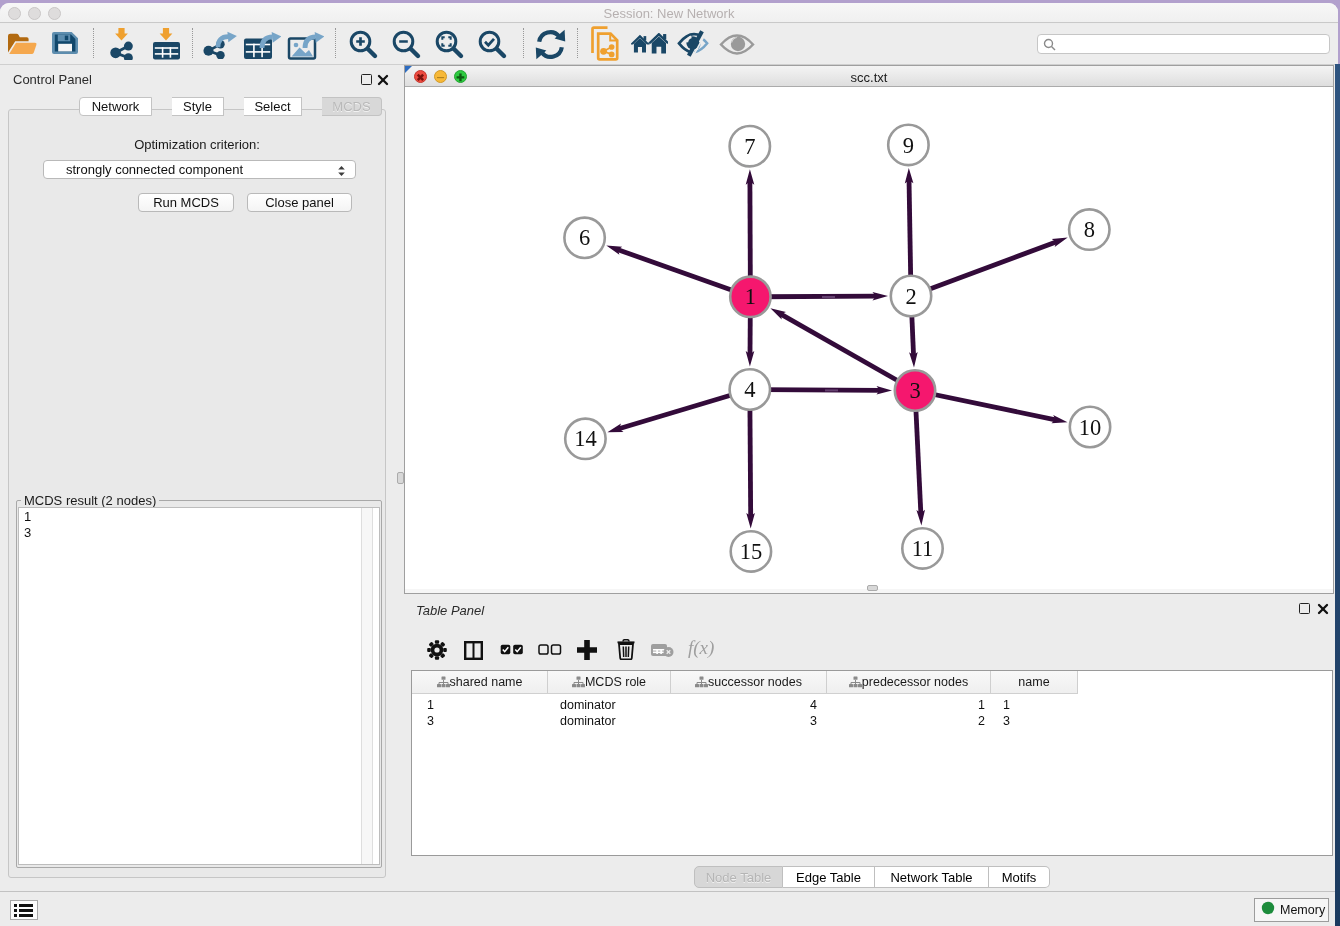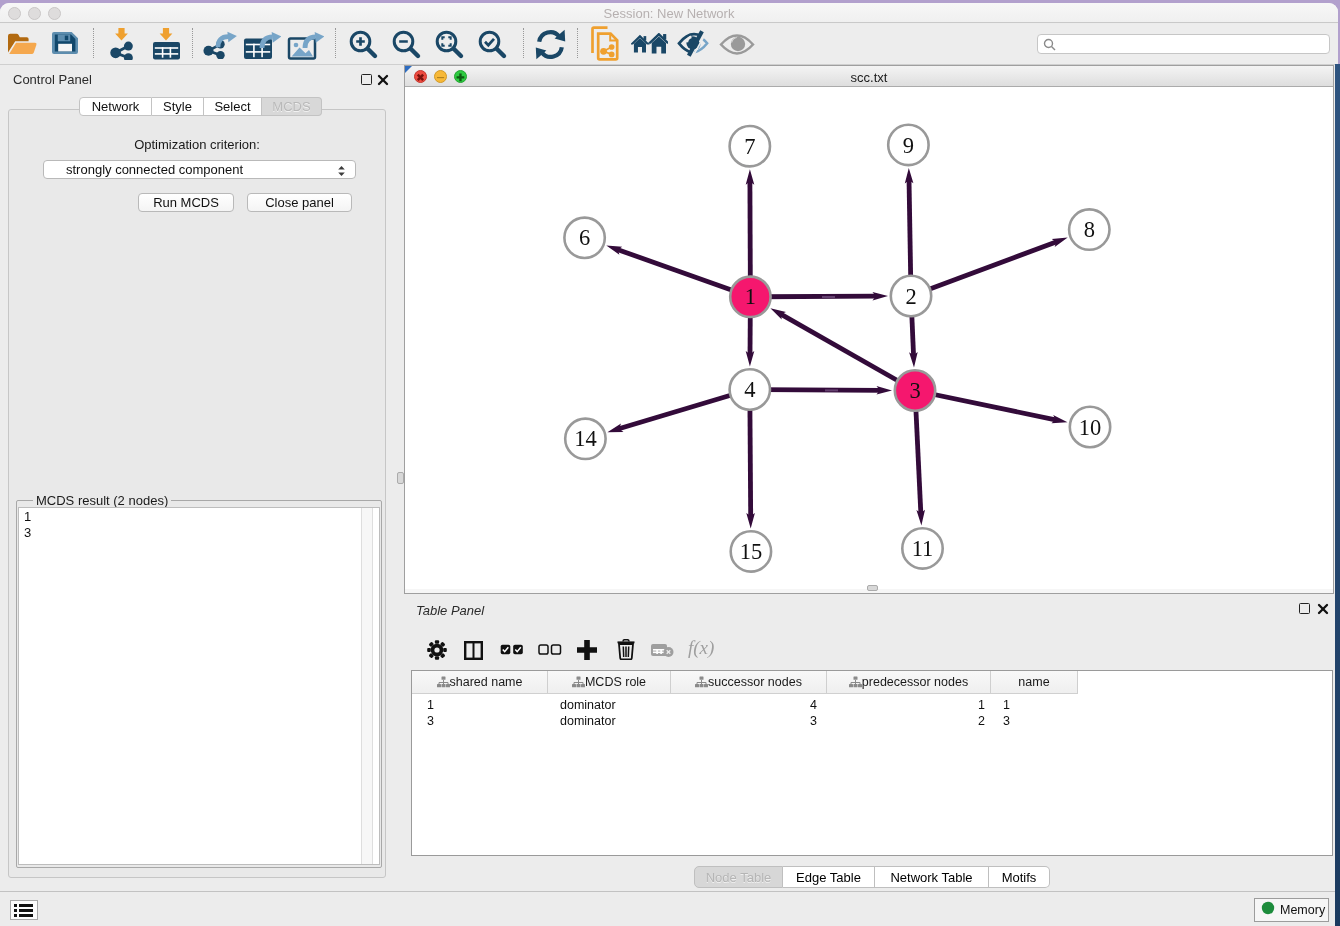--- a/index.html
+++ b/index.html
@@ -11,31 +11,31 @@
 .titlebar { position:absolute; left:0; top:0; width:100%; height:20px; background:linear-gradient(180deg,#f7f7f7,#f0f0f0); border-bottom:1px solid #c9c9c9; }
 .tl-circ { position:absolute; top:4px; width:13px; height:13px; border-radius:50%; background:#dedcdc; border:1px solid #c9c6c6; }
 .title-main { position:absolute; top:3px; width:100%; text-align:center; font-size:13px; color:#b6b0b0; }
 .toolbar { position:absolute; left:0; top:21px; width:100%; height:41px; background:#ededed; border-bottom:1px solid #cfcfcf; }
 .tsep { position:absolute; top:25px; height:30px; width:0; border-left:1px dotted #999; }
 .ticon { position:absolute; }
 .search { position:absolute; left:1037px; top:31px; width:293px; height:20px; background:#fff; border:1px solid #c6c6c6; border-radius:4px; }
 
 .cp-title { position:absolute; left:13px; top:69px; font-size:13px; color:#2b2b2b; }
 .sq-btn { position:absolute; width:11px; height:11px; border:1.6px solid #222; border-radius:1.5px; background:transparent; }
-.tabs { position:absolute; left:79px; top:94px; height:19px; display:flex; font-size:13px; z-index:3; }
+.tabs { position:absolute; left:79px; top:94px; height:19px; display:flex; font-size:13px; z-index:3;gap:20px; }
 .tab { background:#fff; border:1px solid #c3c3c3; border-left:none; color:#111; display:flex; align-items:center; justify-content:center; padding:0 1px; }
 .tab.first { border-left:1px solid #c3c3c3; border-radius:4px 0 0 4px; }
 .tab.last { border-radius:0 4px 4px 0; }
 .tab.dis { background:#d8d8d8; color:#b9b9b9; text-shadow:0 1px 0 #f2f2f2; }
 .cp-panel { position:absolute; left:8px; top:106px; z-index:0; width:378px; height:769px; background:#e9e9e9; border:1px solid #c6c6c6; border-radius:3px; }
 .opt-label { position:absolute; left:0; top:134px; width:394px; text-align:center; font-size:13px; color:#1a1a1a; }
 .cp-select { position:absolute; left:43px; top:157px; width:313px; height:19px; background:#fff; border:1px solid #b9b9b9; border-radius:4px; font-size:13px; color:#111; line-height:17px; padding-left:22px; }
 .cp-btn { position:absolute; top:190px; height:19px; background:linear-gradient(#ffffff,#f4f4f4); border:1px solid #b9b9b9; border-radius:4px; font-size:13px; color:#111; text-align:center; line-height:17px;margin-left:44px; }
 .fieldset { position:absolute; left:16px; top:497px; width:366px; height:368px; border:1px solid #a8a8a8; border-radius:2px; }
-.legend { position:absolute; left:21px; top:490px; background:#e9e9e9; padding:0 3px; font-size:13px; color:#1a1a1a;margin-left:12px; }
+.legend { position:absolute; left:21px; top:490px; background:#e9e9e9; padding:0 3px; font-size:13px; color:#1a1a1a; }
 .mcds-box { position:absolute; left:18px; top:504px; width:362px; height:358px; background:#fff; border:1px solid #bdbdbd; font-size:13px; color:#111; padding:1px 0 0 5px; line-height:15.6px; }
 .mcds-scroll { position:absolute; left:361px; top:505px; width:12px; height:356px; background:#f7f7f7; border-left:1px solid #dedede; border-right:1px solid #dedede; }
 .vdivider { position:absolute; left:397px; top:469px; width:7px; height:12px; background:#d8d8d8; border:1px solid #ababab; border-radius:2px; }
 
 .net { position:absolute; left:404px; top:62px; width:930px; height:529px; border:1px solid #9f9f9f; background:#fff; }
 .net-title { position:absolute; left:0; top:0; width:100%; height:21px; background:linear-gradient(180deg,#f4f4f4,#dedede); border-bottom:1px solid #ababab; }
 .net-title-text { position:absolute; width:100%; top:4px; text-align:center; font-size:13px; color:#1a1a1a; }
 .tl2 { position:absolute; top:4px; width:13px; height:13px; border-radius:50%; font-size:10px; font-weight:bold; text-align:center; line-height:13px; }
 .graph { position:absolute; left:0; top:21px; }
 .hdivider { position:absolute; left:867px; top:582px; width:11px; height:6px; background:#d8d8d8; border:1px solid #ababab; border-radius:2px; }

